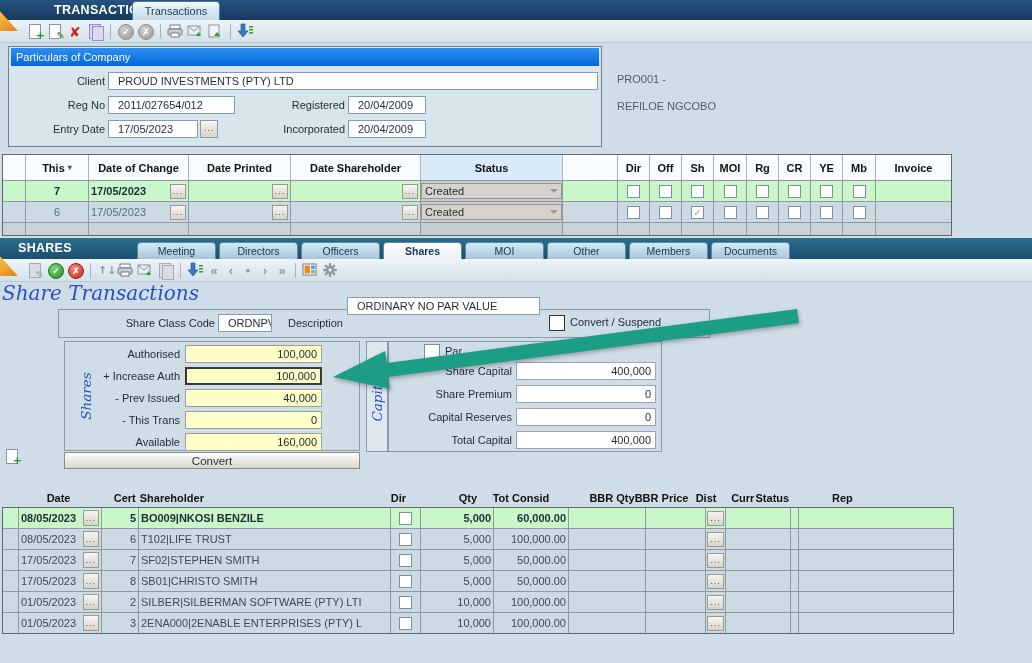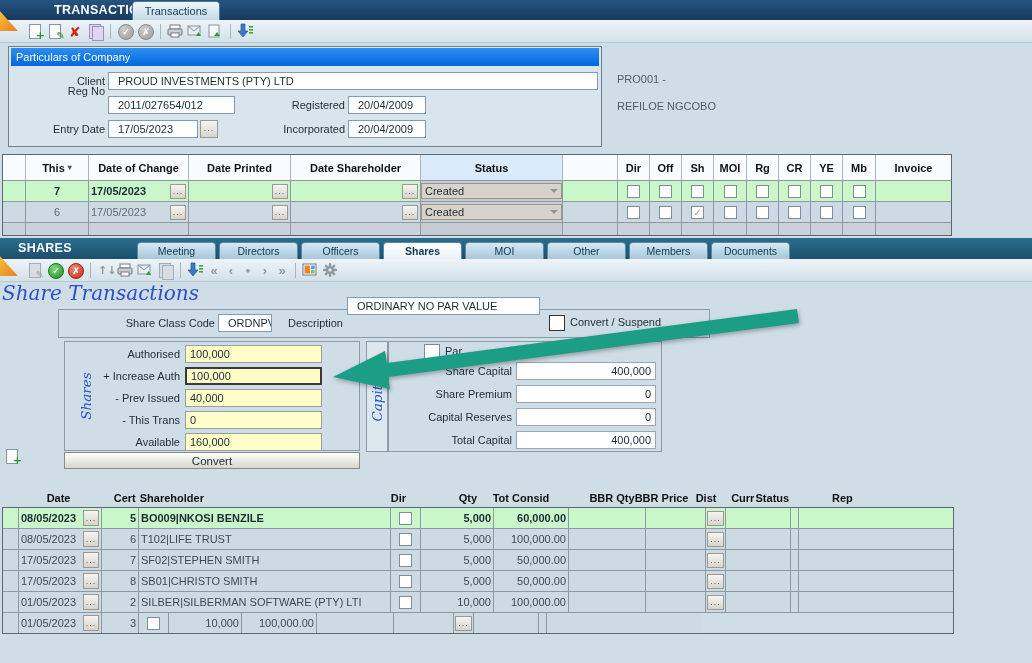--- a/index.html
+++ b/index.html
@@ -75,21 +75,21 @@
     border-top:4px solid #8d99a2}
   .g2h{left:2px;top:488px;width:950px;height:19px;display:flex;align-items:center;font-weight:600;color:#111}
   .g2hc{box-sizing:border-box;white-space:nowrap;overflow:visible}
   .grid2{left:2px;top:507px;width:950px;border:1px solid #5f6870;box-sizing:content-box}
   .g2r{height:20px;border-bottom:1px solid #8f999f}
 
   
   .heading{left:2px;top:281px;font-family:"DejaVu Serif",serif;font-style:italic;font-size:20px;color:#2b50c8}
   .classpan{left:58px;top:309px;width:652px;height:29px;border:1px solid #8a9aa8;box-sizing:border-box}
   .grp{border:1px solid #8a9aa8;box-sizing:border-box}
-  .yfield{background:#fffdc8;border:1px solid #9aa0a0;height:18px;line-height:16px;
+  .yfield{background:#fffdc8;border:1px solid #9aa0a0;height:18px;line-height:16px;text-align:right;
     padding:0 4px;box-sizing:border-box}
   .yfield.focus{border:2px solid #3a3a3a;line-height:14px}
   .wfield{background:#fff;border:1px solid #9aa6b2;height:18px;line-height:16px;text-align:right;
     padding:0 4px;box-sizing:border-box}
   .vlabel{font-family:"DejaVu Serif",serif;font-style:italic;font-size:13.5px;color:#2b50c8;
     width:80px;text-align:center;transform:rotate(-90deg)}
   .convert{left:64px;top:452px;width:296px;height:17px;background:linear-gradient(#fdfdfb,#d9d7cd);
     border:1px solid #8a8a8a;text-align:center;line-height:16px;font-size:11.5px;box-sizing:border-box}
   .arrow-svg{left:0;top:0;width:1032px;height:663px;pointer-events:none;z-index:50}
 </style>
@@ -150,21 +150,21 @@
           <rect x="12" y="6" width="4" height="1.6" fill="#3aa53a"></rect>
           <rect x="12" y="9" width="4" height="1.6" fill="#3aa53a"></rect>
         </svg></span>
   </div>
 
   
   <div class="abs pan"></div>
   <div class="abs pan-h">Particulars of Company</div>
   <div class="abs lbl" style="left:20px;top:72px;width:85px">Client</div>
   <div class="abs field" style="left:108px;top:72px;width:490px">PROUD INVESTMENTS (PTY) LTD</div>
-  <div class="abs lbl" style="left:20px;top:82px;width:85px">Reg No</div>
+  <div class="abs lbl" style="left:20px;top:96px;width:85px">Reg No</div>
   <div class="abs field" style="left:108px;top:96px;width:127px">2011/027654/012</div>
   <div class="abs lbl" style="left:250px;top:96px;width:95px">Registered</div>
   <div class="abs field" style="left:348px;top:96px;width:78px">20/04/2009</div>
   <div class="abs lbl" style="left:20px;top:120px;width:85px">Entry Date</div>
   <div class="abs field" style="left:108px;top:120px;width:90px">17/05/2023</div>
   <div class="abs ebtn" style="left:200px;top:120px;width:18px;height:18px;line-height:14px">...</div>
   <div class="abs lbl" style="left:250px;top:120px;width:95px">Incorporated</div>
   <div class="abs field" style="left:348px;top:120px;width:78px">20/04/2009</div>
   <div class="abs" style="left:617px;top:73px;color:#4f5d68">PRO001 -</div>
   <div class="abs" style="left:617px;top:100px;color:#4f5d68">REFILOE NGCOBO</div>
@@ -558,20 +558,21 @@
       <div class="cell alt" style="width:154px;border-right:none"></div>
     </div>
 
     <div class="row g2r" style="color:#3c4a54;border-bottom:none">
       <div class="cell alt" style="width:16px"></div>
       <div class="cell alt" style="width:83px">
           <span>01/05/2023</span>
           <span class="ebtn" style="margin-left:auto;width:16px;height:16px;line-height:14px">...</span>
         </div>
       <div class="cell alt" style="width:37px;justify-content:flex-end">3</div>
+      <div class="cell alt" style="width:252px">2ENA000|2ENABLE ENTERPRISES (PTY) L</div>
       <div class="cell alt" style="width:30px">
           <span class="cb"></span>
         </div>
       <div class="cell alt" style="width:73px;justify-content:flex-end">10,000</div>
       <div class="cell alt" style="width:75px;justify-content:flex-end">100,000.00</div>
       <div class="cell alt" style="width:77px"></div>
       <div class="cell alt" style="width:60px"></div>
       <div class="cell alt" style="width:20px;padding:0;justify-content:center">
           <span class="ebtn" style="width:17px;height:15px;line-height:13px">...</span>
         </div>

